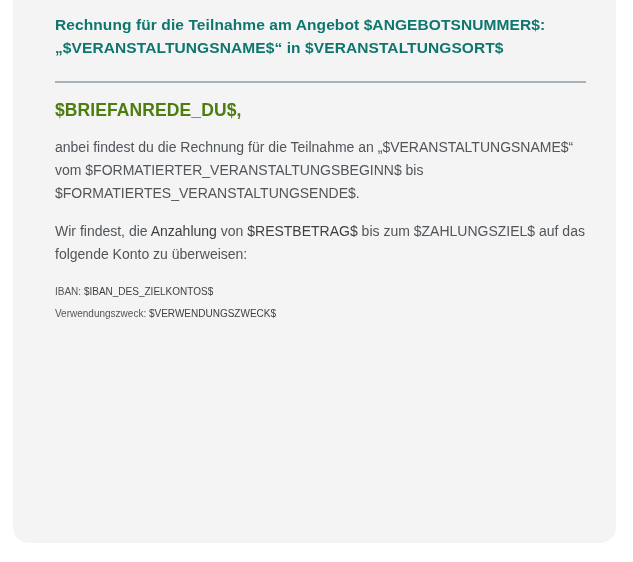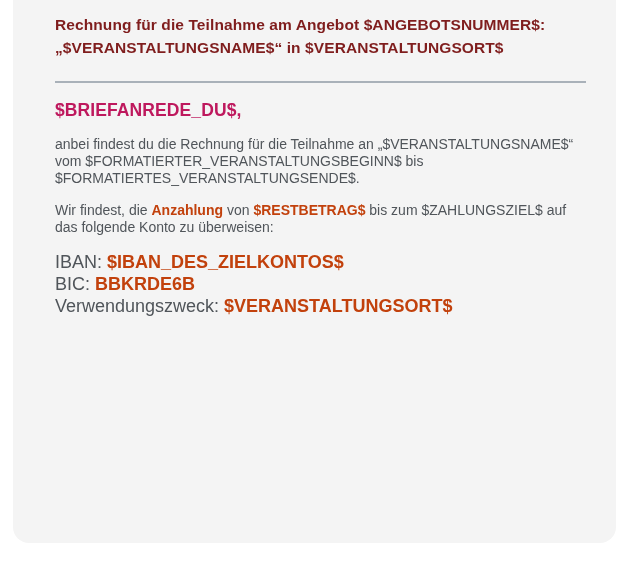--- a/index.html
+++ b/index.html
@@ -15,49 +15,49 @@
     width: 603px; height: 543px;
     background: #f4f4f4;
     border-radius: 0 0 16px 16px;
     padding: 13px 30px 30px 42px;
   }
   .content { max-width: 531px; }
   .mail-title {
     font-size: 15.5px;
     font-weight: bold;
     line-height: 23px;
-    color: #7f1d1d;
+    color: #0f766e;
     letter-spacing: 0.1px;
   }
   .divider {
     border: none;
     border-top: 2px solid #a9b1b9;
     width: 531px;
     margin-top: 22px;
   }
   .salutation {
     margin-top: 17px;
     font-size: 17.5px;
     font-weight: bold;
-    color: #be185d;
+    color: #4d7c0f;
     letter-spacing: 0.1px;
   }
   .para {
     margin-top: 15px;
     font-size: 14px;
-    line-height: 17px;
+    line-height: 23px;
     color: #50555a;
   }
   .para .b, .bank-line .b {
-    font-weight: bold;
-    color: #c2410c;
+    font-weight: normal;
+    color: #404040;
   }
   .bank-block { margin-top: 15px; }
   .bank-line {
-    font-size: 18px;
+    font-size: 10px;
     line-height: 22px;
     color: #50555a;
   }
 </style>
 </head>
 <body>
 
 <div class="card">
   <div class="content">
 
@@ -66,20 +66,19 @@
     <hr class="divider">
 
     <div class="salutation">$BRIEFANREDE_DU$,</div>
 
     <p class="para">anbei findest du die Rechnung für die Teilnahme an „$VERANSTALTUNGSNAME$“ vom $FORMATIERTER_VERANSTALTUNGSBEGINN$ bis $FORMATIERTES_VERANSTALTUNGSENDE$.</p>
 
     <p class="para"><span>Wir findest, die </span><span class="b">Anzahlung</span><span> von </span><span class="b">$RESTBETRAG$</span><span> bis zum $ZAHLUNGSZIEL$ auf das folgende Konto zu überweisen:</span></p>
 
     <div class="bank-block">
       <div class="bank-line"><span>IBAN: </span><span class="b">$IBAN_DES_ZIELKONTOS$</span></div>
-      <div class="bank-line"><span>BIC: </span><span class="b">BBKRDE6B</span></div>
-      <div class="bank-line"><span>Verwendungszweck: </span><span class="b">$VERANSTALTUNGSORT$</span></div>
+      <div class="bank-line"><span>Verwendungszweck: </span><span class="b">$VERWENDUNGSZWECK$</span></div>
     </div>
 
 
 
   </div>
 </div>
 
 </body></html>

